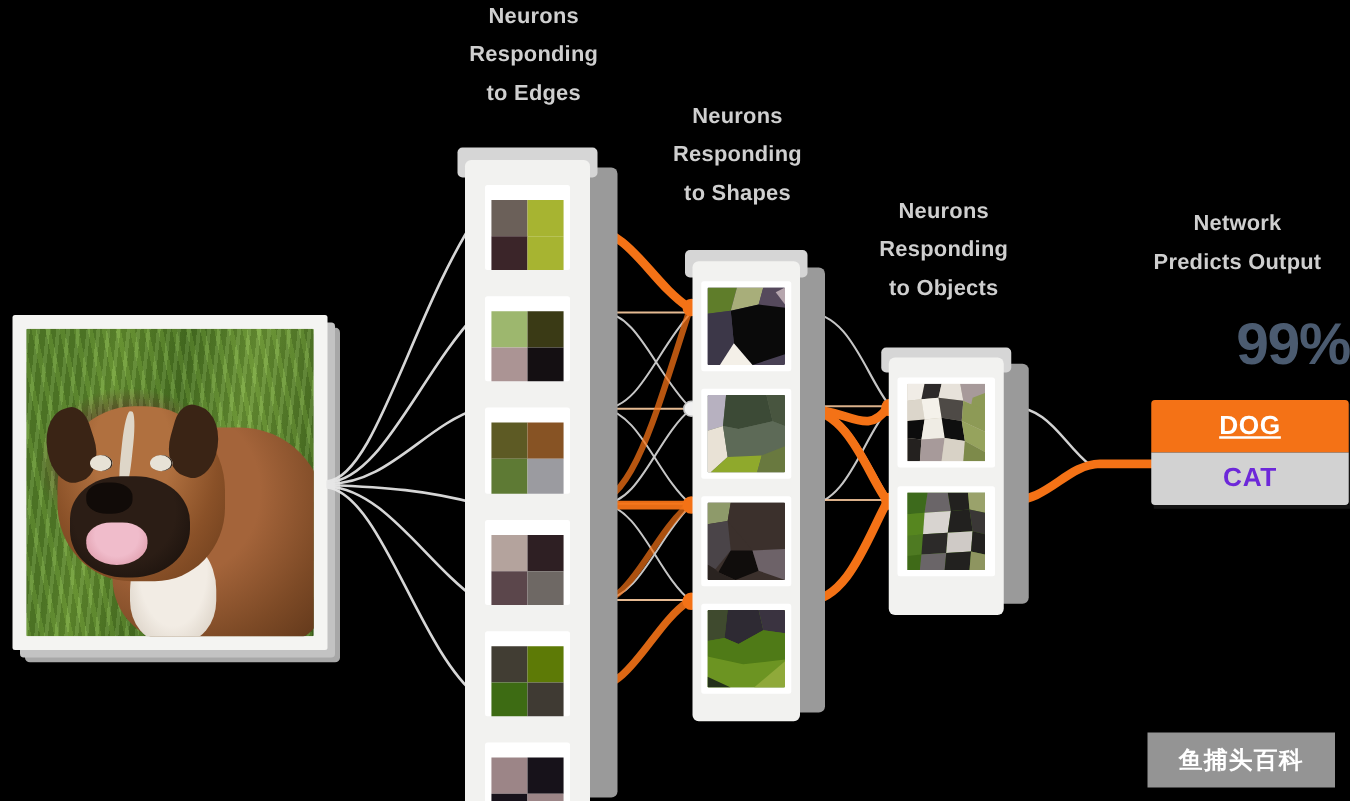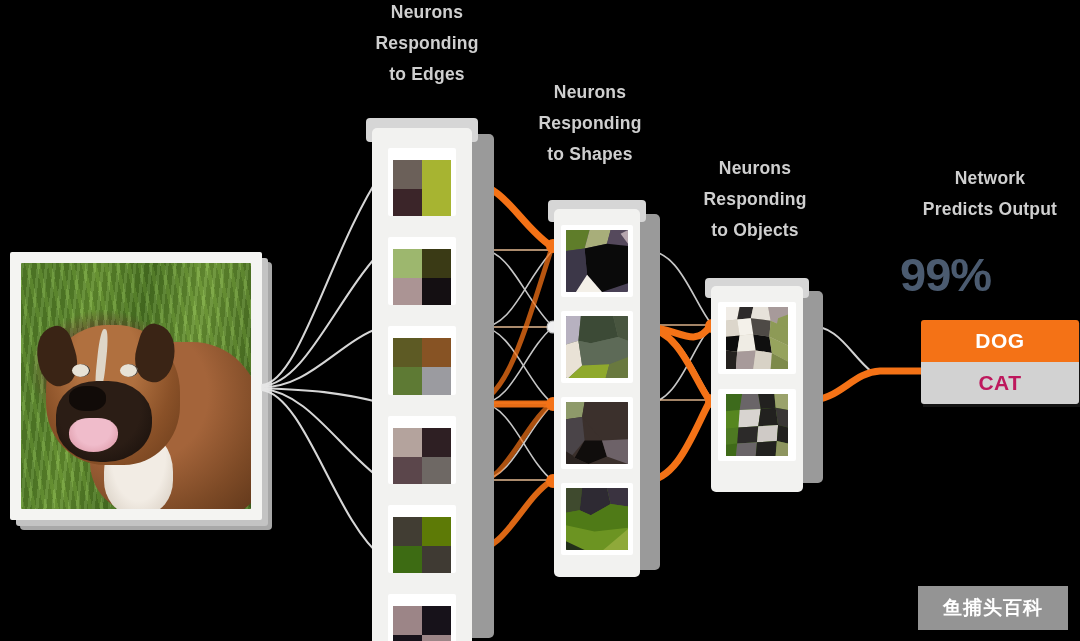--- a/index.html
+++ b/index.html
@@ -9,21 +9,21 @@
 
   
   .lbl{position:absolute;color:#cfcfcf;font-weight:bold;font-size:17.5px;
        line-height:31px;text-align:center;letter-spacing:.2px;white-space:pre-line;}
   .lbl.edges   {left:330px; top:-3px;  width:194px;}
   .lbl.shapes  {left:493px; top:77px;  width:194px;}
   .lbl.objects {left:658px; top:153px; width:194px;}
   .lbl.input   {left:28px;  top:157px; width:194px;}
   .lbl.output  {left:900px; top:163px; width:180px;}
 
-  .pct{position:absolute;left:900px;top:247px;width:180px;text-align:left;
+  .pct{position:absolute;left:900px;top:247px;width:180px;text-align:right;
        color:#4b5b70;font-size:47px;font-weight:bold;letter-spacing:-1px;}
 
   
   .photo-card{position:absolute;left:10px;top:252px;width:252px;height:268px;}
   .photo-card .side{position:absolute;left:10px;top:10px;width:252px;height:268px;
        background:#a8a8a8;border-radius:4px;
        clip-path:polygon(0 0,100% 0,100% 100%,0 100%);}
   .photo-card .bevel{position:absolute;left:6px;top:6px;width:252px;height:268px;
        background:#c3c3c3;border-radius:3px;}
   .photo-card .front{position:absolute;left:0;top:0;width:252px;height:268px;
@@ -81,22 +81,22 @@
   .slab3{left:705px;top:278px;width:118px;height:205px;}
   .slab3 .sideface{left:18px;top:13px;width:100px;height:192px;}
   .slab3 .topedge {left:0px; top:0px;width:104px;height:20px;}
   .slab3 .front   {left:6px; top:8px;width:92px;height:190px;padding-top:16px;gap:15px;}
 
   
   .outbox{position:absolute;left:921px;top:320px;width:158px;height:84px;
           box-shadow:2px 3px 0 rgba(255,255,255,.08);}
   .outrow{height:42px;display:flex;align-items:center;justify-content:center;
           font-weight:bold;font-size:21px;letter-spacing:.5px;}
-  .outrow.dog{background:#f47216;color:#ffffff;border-radius:3px 3px 0 0;}
-  .outrow.cat{background:#d2d2d2;color:#be185d;border-radius:0 0 3px 3px;}
+  .outrow.dog{background:#f47216;color:#ffffff;border-radius:3px 3px 0 0;text-decoration:underline;}
+  .outrow.cat{background:#d2d2d2;color:#6d28d9;border-radius:0 0 3px 3px;}
 
   
   svg.wires{position:absolute;left:0;top:0;width:1080px;height:641px;pointer-events:none;}
 
   
   .wm{position:absolute;left:918px;top:586px;width:150px;height:44px;
       background:rgba(190,190,190,.78);display:flex;align-items:center;justify-content:center;}
   .wm span{color:#ffffff;font-size:19px;font-weight:bold;letter-spacing:1px;}
 </style>
 </head>

